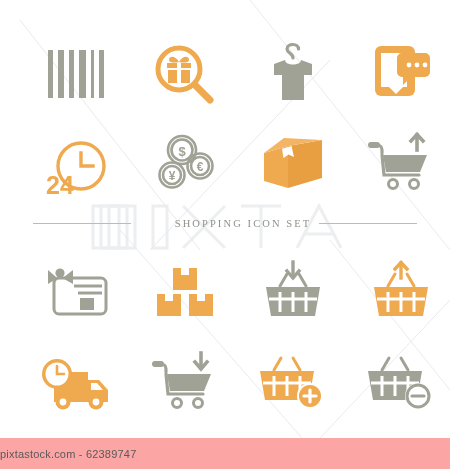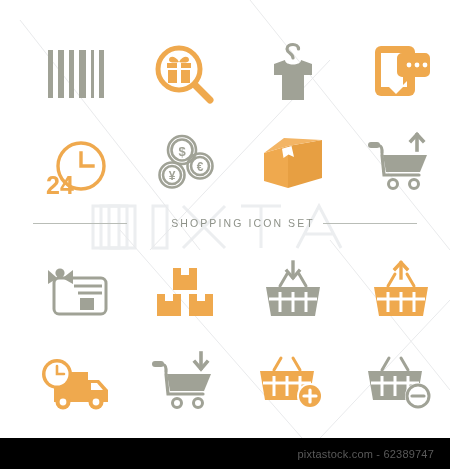--- a/index.html
+++ b/index.html
@@ -36,29 +36,29 @@
     display:flex;align-items:center;gap:8px;z-index:7;
   }
   .divider .rule{flex:1 1 auto;height:1px;background:#b9bdb7;}
   .divider .dtext{
     flex:0 0 auto;
     font-size:10.5px;
     letter-spacing:2.1px;
     color:#8e9289;
     font-weight:400;
     white-space:nowrap;
-    font-family:Liberation Sans, sans-serif;
+    font-family:Liberation Serif, serif;
     margin-left:36px;
   }
 
   
   .footer{
     position:absolute;left:0;right:0;bottom:0;height:31px;
-    background:#000000;
-    display:flex;align-items:center;justify-content:flex-end;
+    background:#fca5a5;
+    display:flex;align-items:center;justify-content:flex-start;
     padding-right:16px;
     box-sizing:border-box;
     z-index:9;
   }
   .footer .credit{
     font-size:11px;color:#5a5a5a;letter-spacing:.2px;
     font-family:"Liberation Sans", sans-serif;
   }
 </style>
 </head>

